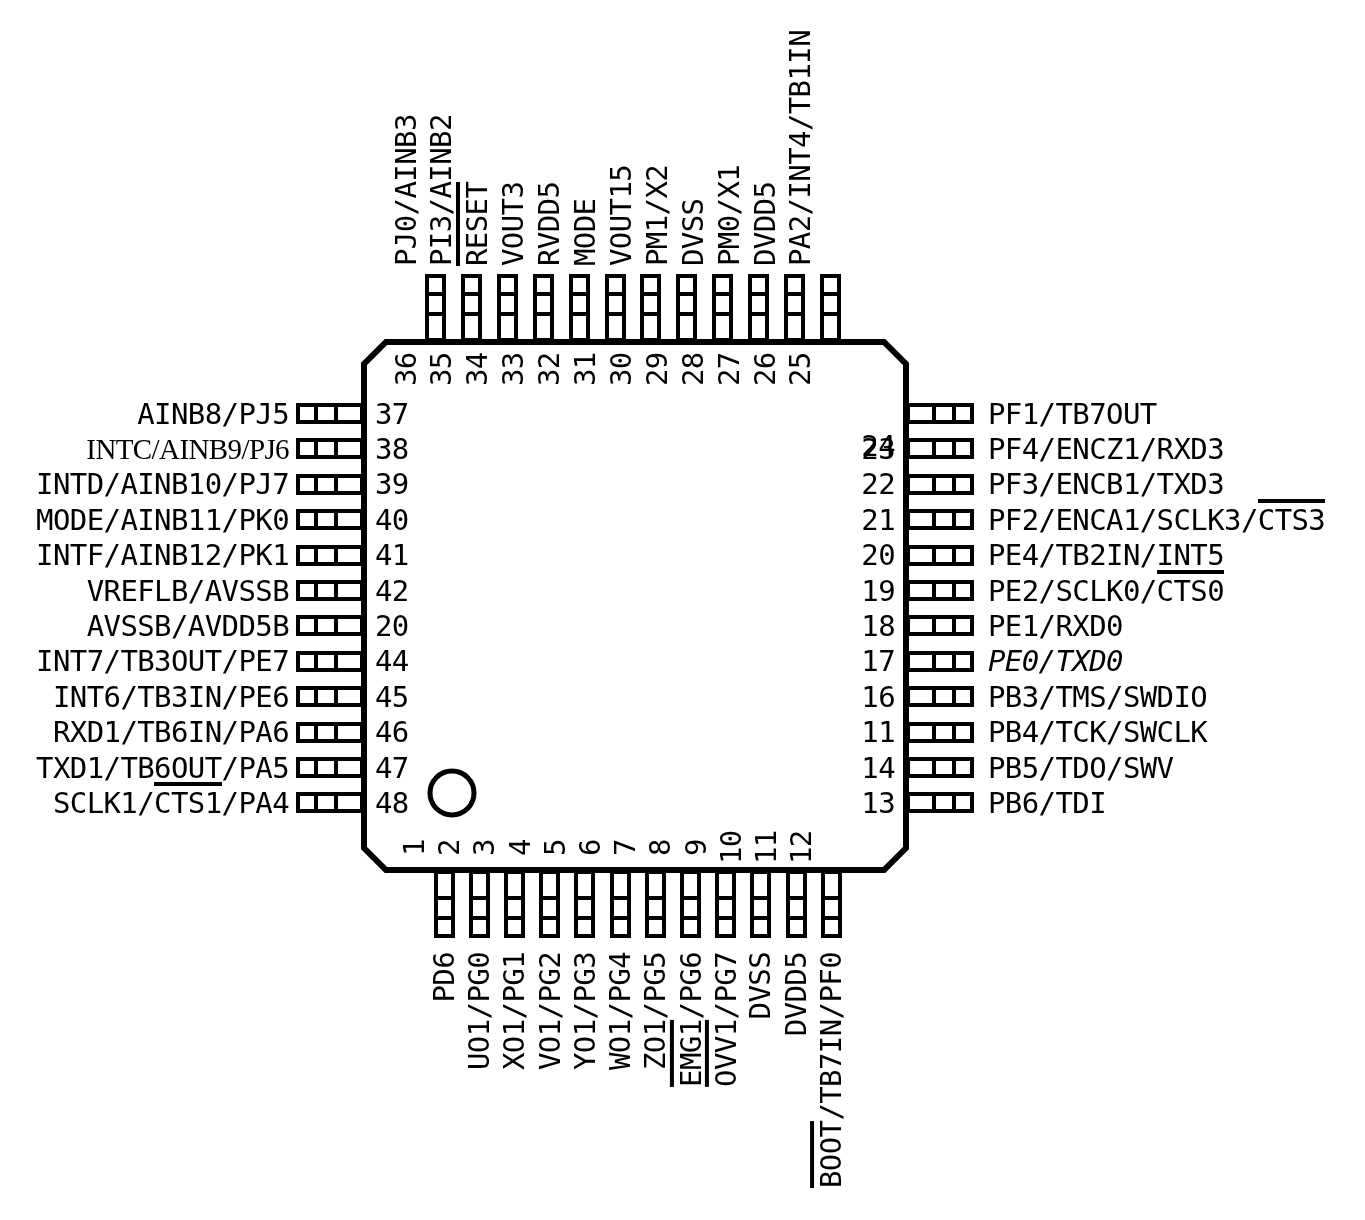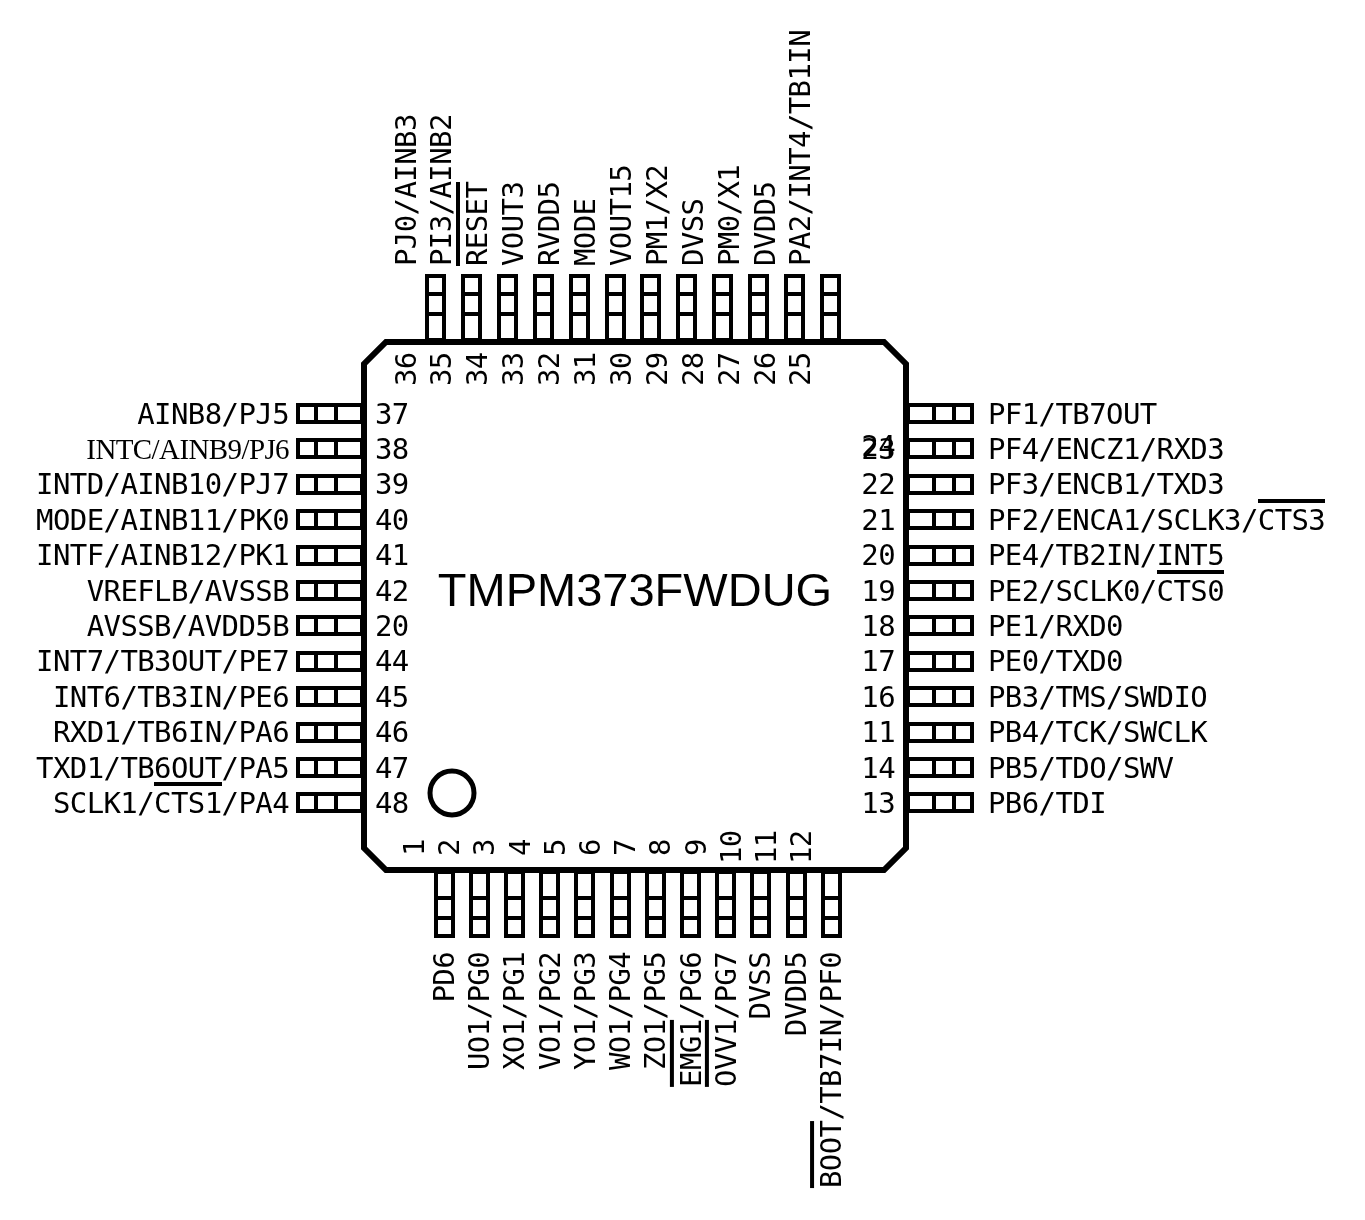--- a/index.html
+++ b/index.html
@@ -32,21 +32,20 @@
 </head>
 <body>
 
 <div id="canvas">
 
   <svg id="chip-svg" width="1365" height="1220" viewBox="0 0 1365 1220">
     <path d="M 386 342 H 884 L 906 364 V 848 L 884 870 H 386 L 364 848 V 364 Z" fill="#ffffff" stroke="#000000" stroke-width="6"></path>
     <circle cx="452" cy="793" r="22" fill="none" stroke="#000000" stroke-width="5"></circle>
   </svg>
 
-  <div id="chip-title" style="left:385px;top:560px;width:500px;">TMPM373FWDUG</div>
 
   <div id="pins-root">
       <div class="pin pin-h" style="left: 296px; top: 403px; width: 68px; height: 21px;">
         <div class="dv" style="left: 14px;"></div>
         <div class="dv" style="left: 34px;"></div>
       </div>
       <div class="num" style="left: 375px; top: 398.5px;">37</div>
       <div class="lbl" style="right: 1076px; top: 398.5px;"><span>AINB8/PJ5</span></div>
       <div class="pin pin-h" style="left: 296px; top: 438.4px; width: 68px; height: 21px;">
         <div class="dv" style="left: 14px;"></div>
@@ -154,21 +153,21 @@
         <div class="dv" style="left: 42px;"></div>
         <div class="dv" style="left: 22px;"></div>
       </div>
       <div class="num" style="right: 470px; top: 610.9px;">18</div>
       <div class="lbl" style="left: 988px; top: 610.9px;"><span>PE1/RXD0</span></div>
       <div class="pin pin-h" style="left: 906px; top: 650.8px; width: 68px; height: 21px;">
         <div class="dv" style="left: 42px;"></div>
         <div class="dv" style="left: 22px;"></div>
       </div>
       <div class="num" style="right: 470px; top: 646.3px;">17</div>
-      <div class="lbl" style="left: 988px; top: 646.3px;"><span>PE0/TXD0</span></div>
+      <div class="lbl" style="left: 988px; top: 646.3px; font-style: italic;"><span>PE0/TXD0</span></div>
       <div class="pin pin-h" style="left: 906px; top: 686.2px; width: 68px; height: 21px;">
         <div class="dv" style="left: 42px;"></div>
         <div class="dv" style="left: 22px;"></div>
       </div>
       <div class="num" style="right: 470px; top: 681.7px;">16</div>
       <div class="lbl" style="left: 988px; top: 681.7px;"><span>PB3/TMS/SWDIO</span></div>
       <div class="pin pin-h" style="left: 906px; top: 721.6px; width: 68px; height: 21px;">
         <div class="dv" style="left: 42px;"></div>
         <div class="dv" style="left: 22px;"></div>
       </div>

